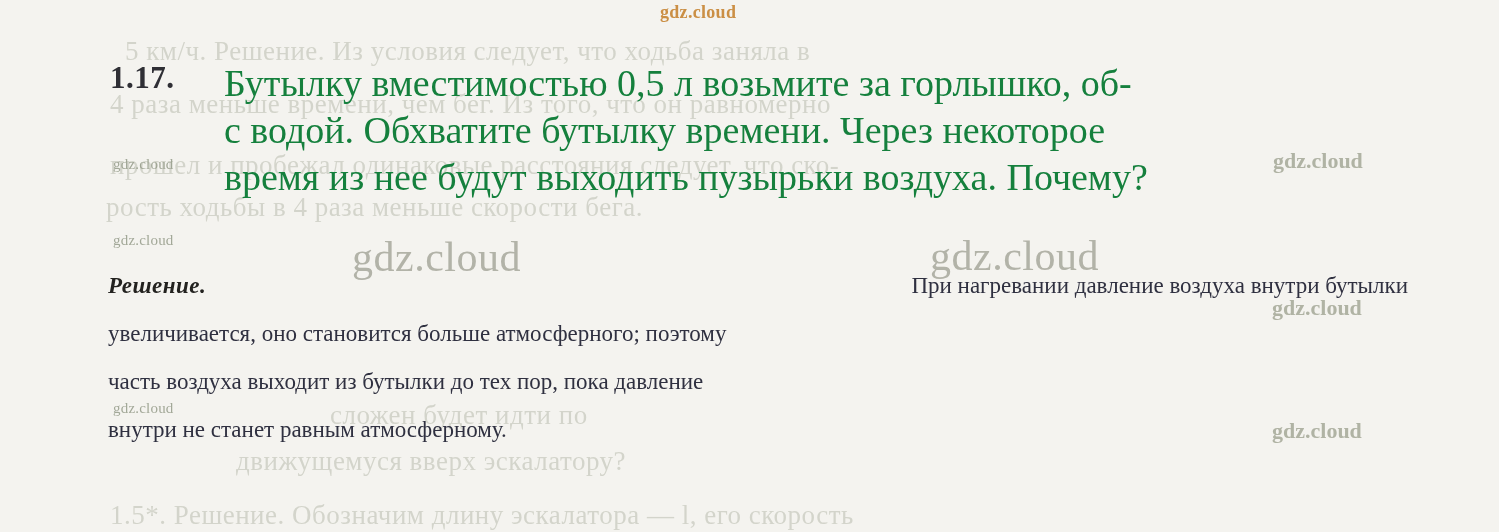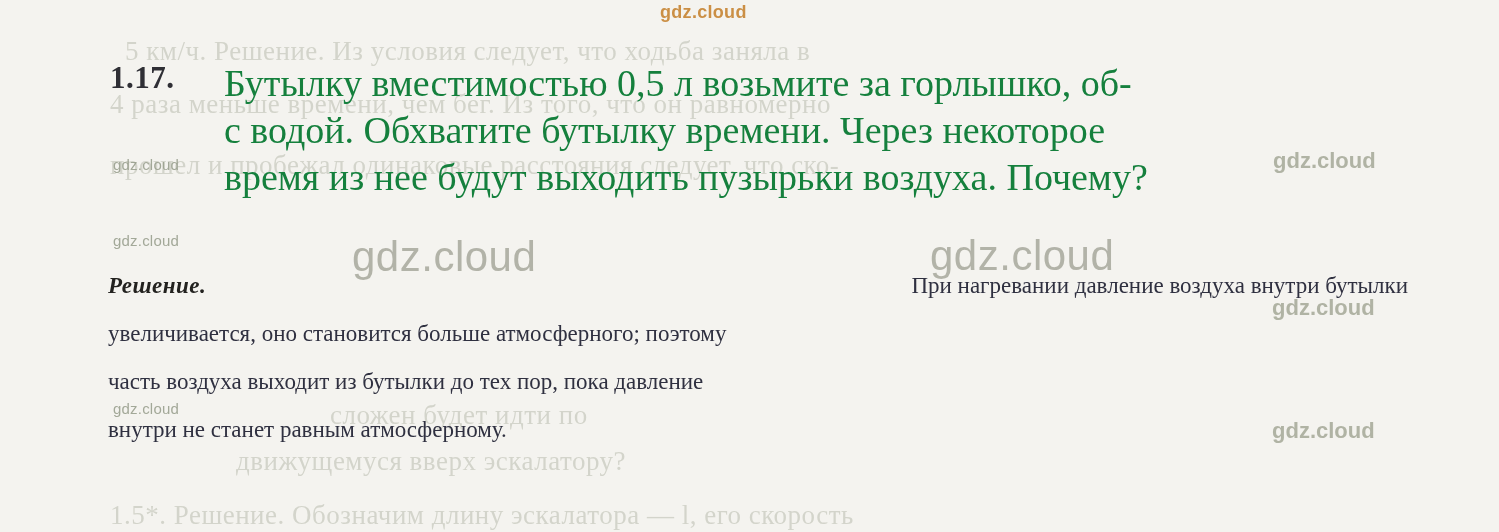--- a/index.html
+++ b/index.html
@@ -94,21 +94,21 @@
     justify-content: space-between;
     white-space: nowrap;
   }
   .sol-line.last { display: block; }
   .sol-line span { display: inline-block; }
 
   
   .wm {
     position: absolute;
     z-index: 5;
-    font-family: Liberation Sans, sans-serif;
+    font-family: Liberation Serif, serif;
     pointer-events: none;
     white-space: nowrap;
   }
   .wm-big {
     font-size: 42px;
     color: #9a9b8e;
     opacity: 0.72;
     letter-spacing: 0.5px;
   }
   .wm-small {
@@ -134,20 +134,21 @@
   .wm-8 { top: 232px; left: 113px; }
   .wm-9 { top: 400px; left: 113px; }
 </style>
 </head>
 <body>
 
 <div class="bg-layer">
   <div class="bg-line bg-b1">5 км/ч. Решение. Из условия следует, что ходьба заняла в</div>
   <div class="bg-line bg-b2">4 раза меньше времени, чем бег. Из того, что он равномерно</div>
   <div class="bg-line bg-b3">прошел и пробежал одинаковые расстояния следует, что ско-</div>
+  <div class="bg-line bg-b4">рость ходьбы в 4 раза меньше скорости бега.</div>
   <div class="bg-line bg-b6">сложен будет идти по</div>
   <div class="bg-line bg-b7">движущемуся вверх эскалатору?</div>
   <div class="bg-line bg-b8">1.5*. Решение. Обозначим длину эскалатора — l, его скорость</div>
 </div>
 
 <div class="page">
 
   <div class="problem">
     <div class="prob-num">1.17.</div>
     <div class="prob-body">

